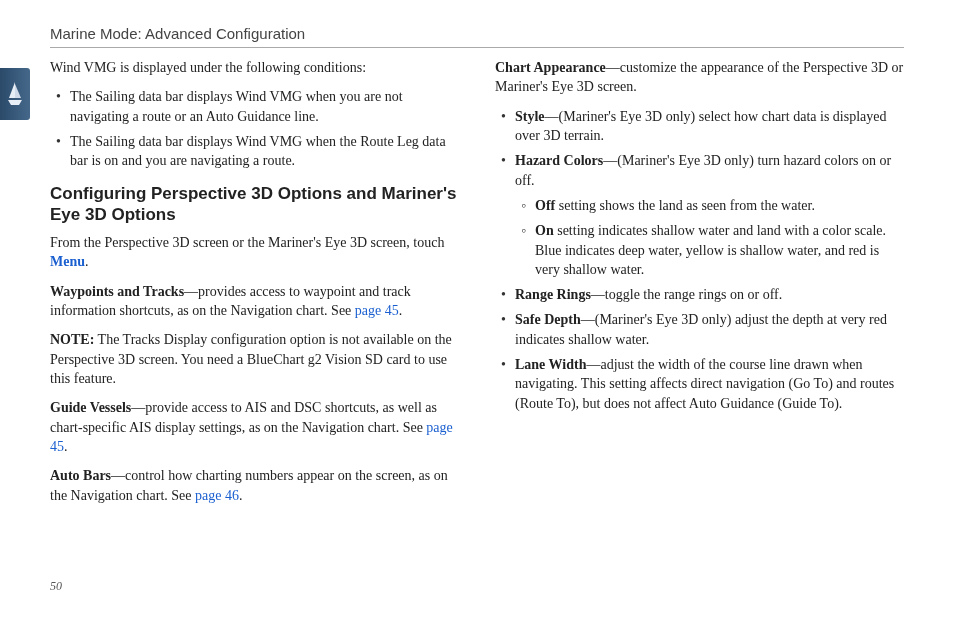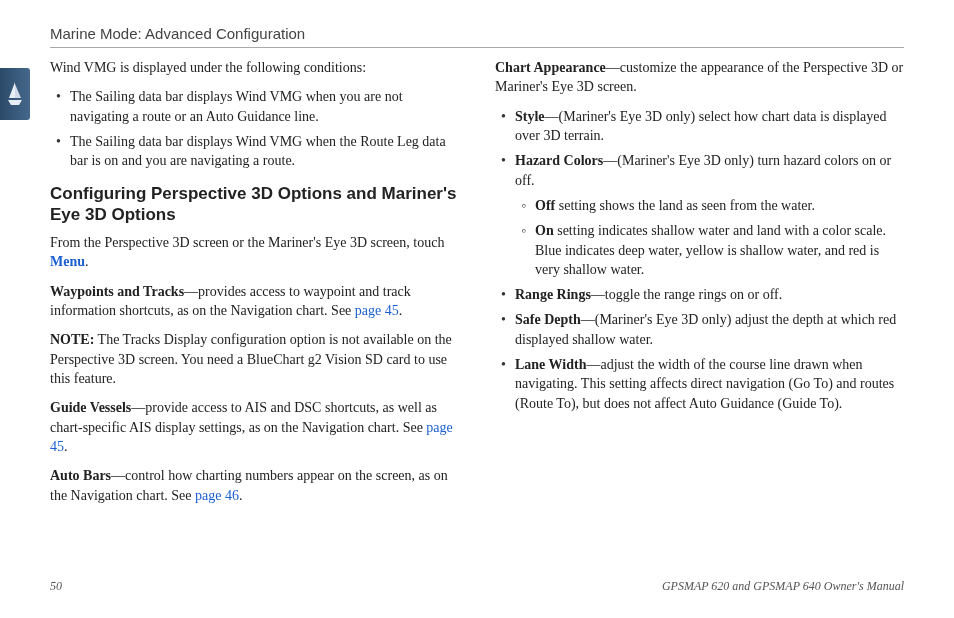--- a/index.html
+++ b/index.html
@@ -156,26 +156,25 @@
           </li>
           <li>
             <span class="bold">On</span><span> setting indicates shallow water and land with a color scale. Blue indicates deep water, yellow is shallow water, and red is very shallow water.</span>
           </li>
         </ul>
       </li>
       <li>
         <span class="bold">Range Rings</span><span>—toggle the range rings on or off.</span>
       </li>
       <li>
-        <span class="bold">Safe Depth</span><span>—(Mariner's Eye 3D only) adjust the depth at which red displayed shallow water.</span>
+        <span class="bold">Safe Depth</span><span>—(Mariner's Eye 3D only) adjust the depth at very red indicates shallow water.</span>
       </li>
       <li>
         <span class="bold">Lane Width</span><span>—adjust the width of the course line drawn when navigating. This setting affects direct navigation (Go To) and routes (Route To), but does not affect Auto Guidance (Guide To).</span>
       </li>
     </ul>
   </div>
 
 </div>
 
 <div class="footer">
   <span>50</span>
-  <span>GPSMAP 620 and GPSMAP 640 Owner's Manual</span>
 </div>
 
 </body></html>

